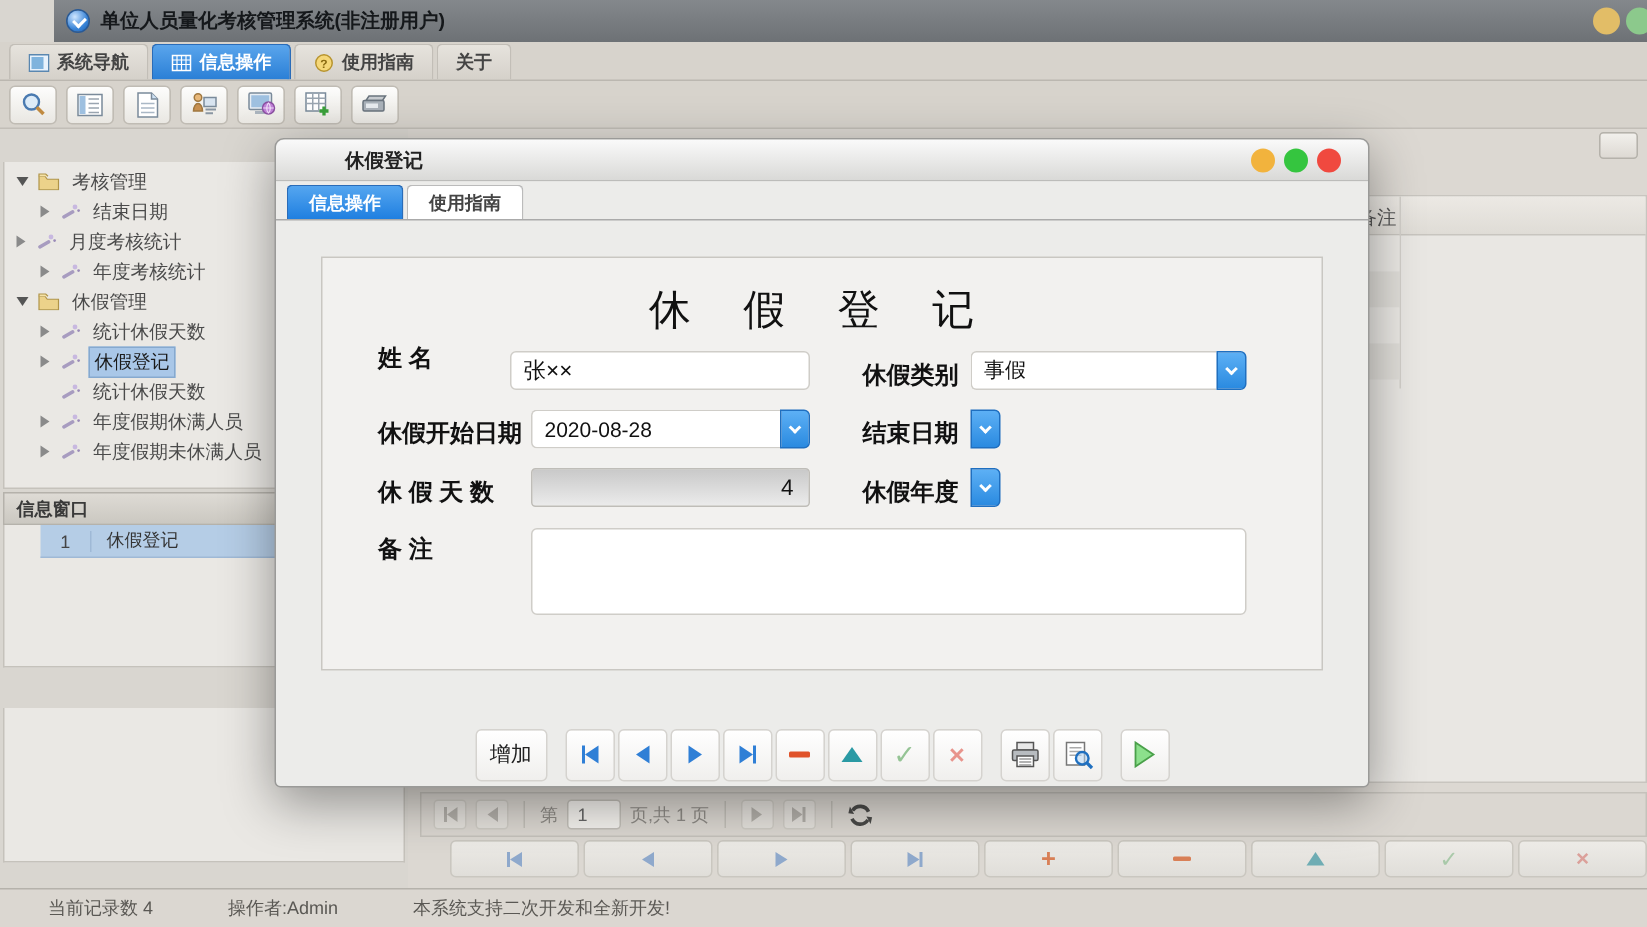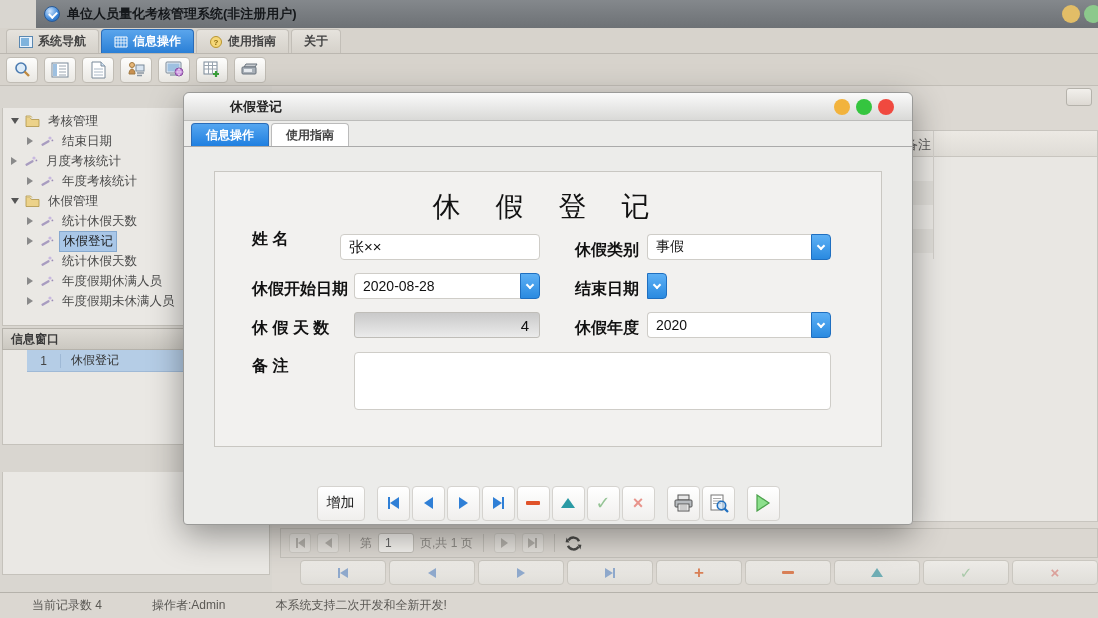--- a/index.html
+++ b/index.html
@@ -473,21 +473,20 @@
             <span class="chev"></span>
           </span>
       </div>
 
       <span class="flabel" style="left:37px; top:146px;">休 假 天 数</span>
       <div class="days-field" style="left:139px; top:140px; width:186px;">
         <span>4</span>
       </div>
       <span class="flabel" style="left:360px; top:146px;">休假年度</span>
       <div class="combo" style="left:432px; top:140px; width:184px;">
-        <span class="combo-text">2020</span>
         <span class="combo-btn">
             <span class="chev"></span>
           </span>
       </div>
 
       <span class="flabel" style="left:37px; top:184px;">备 注</span>
       <textarea class="remark-area" style="left: 139px; top: 180px; width: 477px; height: 58px;"></textarea>
     </div>
 
     <div class="dlg-btnrow">

